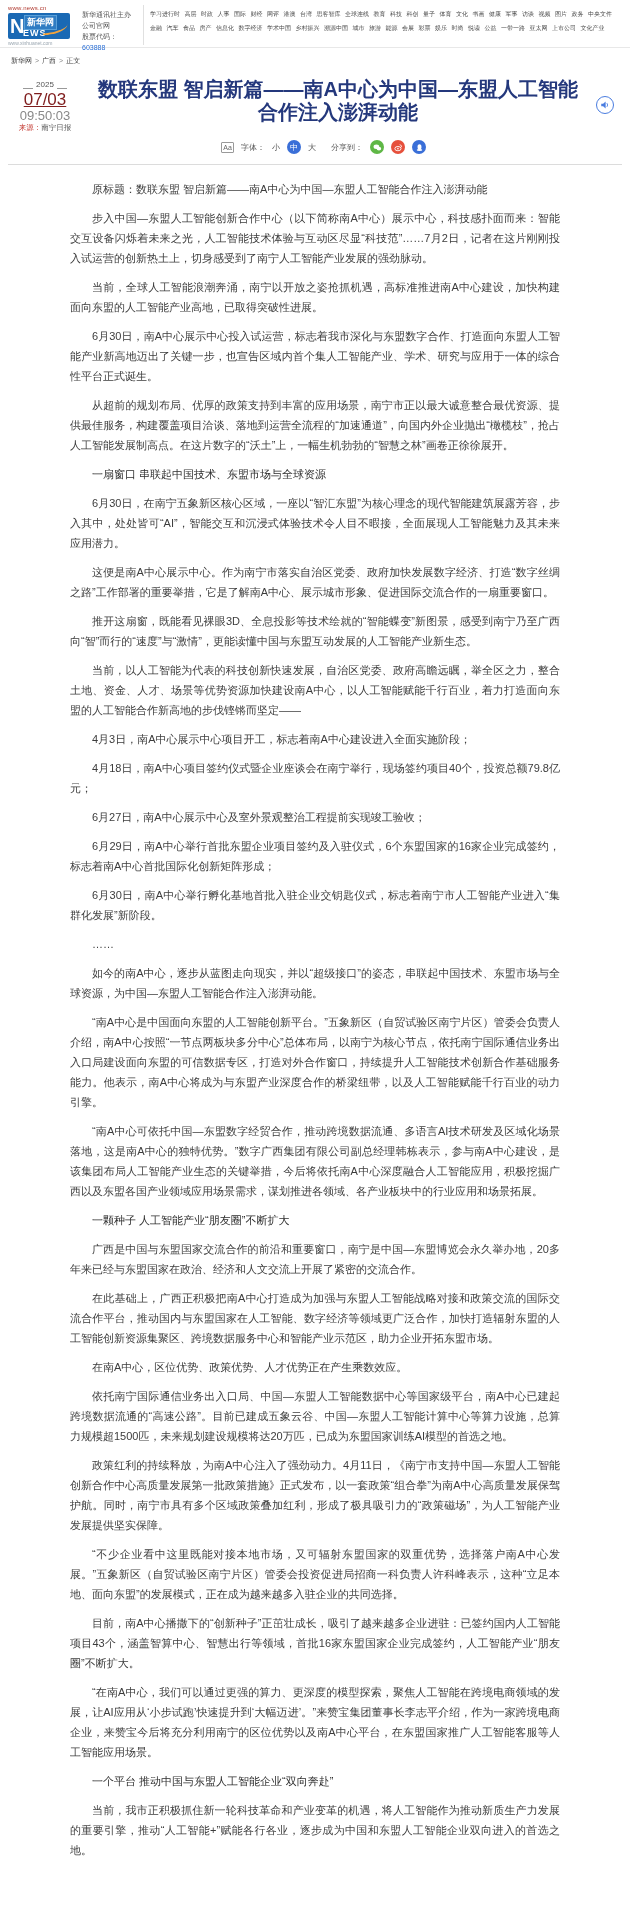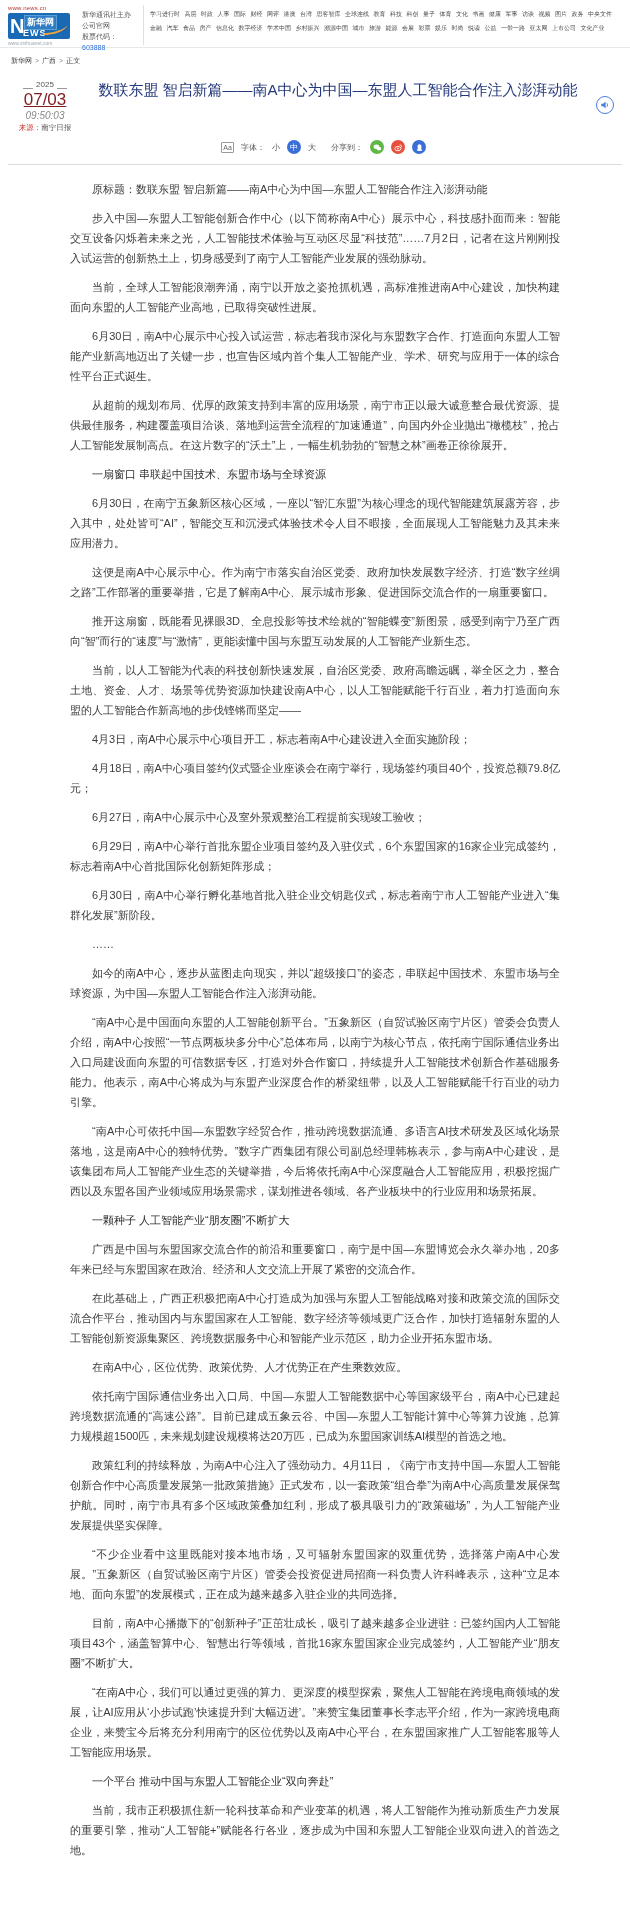--- a/index.html
+++ b/index.html
@@ -67,27 +67,27 @@
   .breadcrumb .crumb{cursor:pointer;}
 
   
   .article-head{position:relative;padding:8px 40px 0 86px;min-height:62px;}
   .meta{
     position:absolute;left:10px;top:10px;width:70px;text-align:center;
   }
   .meta-year{display:flex;align-items:flex-end;justify-content:center;gap:3px;font-size:8px;color:#555;}
   .meta-year .yline{display:inline-block;width:10px;height:0;border-top:1px solid #999;}
   .meta-date{font-size:17px;color:#7f1d1d;line-height:20px;margin-top:1px;text-decoration:underline;}
-  .meta-time{font-size:10px;color:#888;line-height:11px;font-style:italic;}
+  .meta-time{font-size:13px;color:#888;line-height:11px;}
   .meta-source{font-size:7.5px;line-height:11px;margin-top:1px;}
   .meta-source .src-label{color:var(--accent-red);}
   .meta-source .src-value{color:#555;}
 
   h1.title{
-    font-size:15px;line-height:23px;font-weight:normal;
+    font-size:20px;line-height:23px;font-weight:bold;
     color:var(--title-navy);text-align:center;
     padding:0 10px;
   }
   .audio-btn{
     position:absolute;right:16px;top:26px;width:18px;height:18px;
     border:1px solid #4a7de0;border-radius:50%;
     display:flex;align-items:center;justify-content:center;cursor:pointer;
   }
 
   

